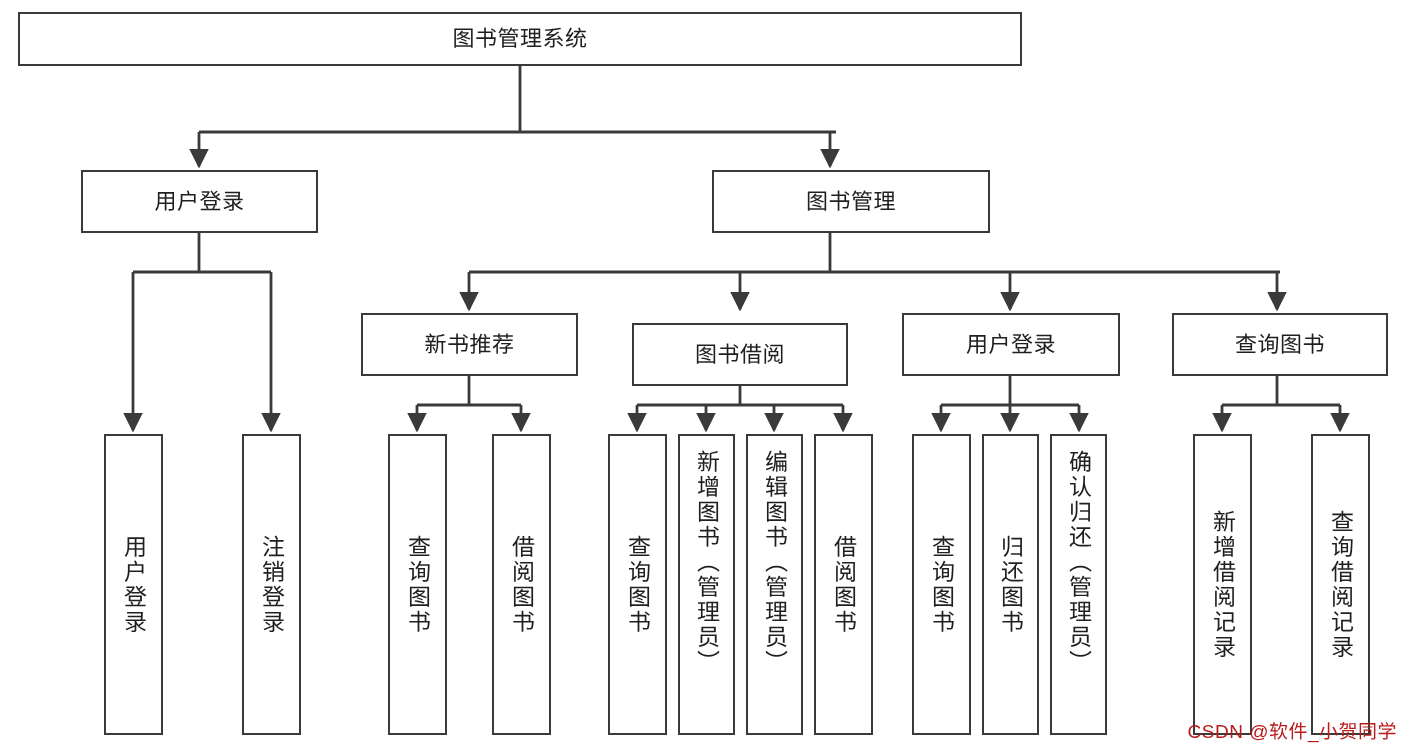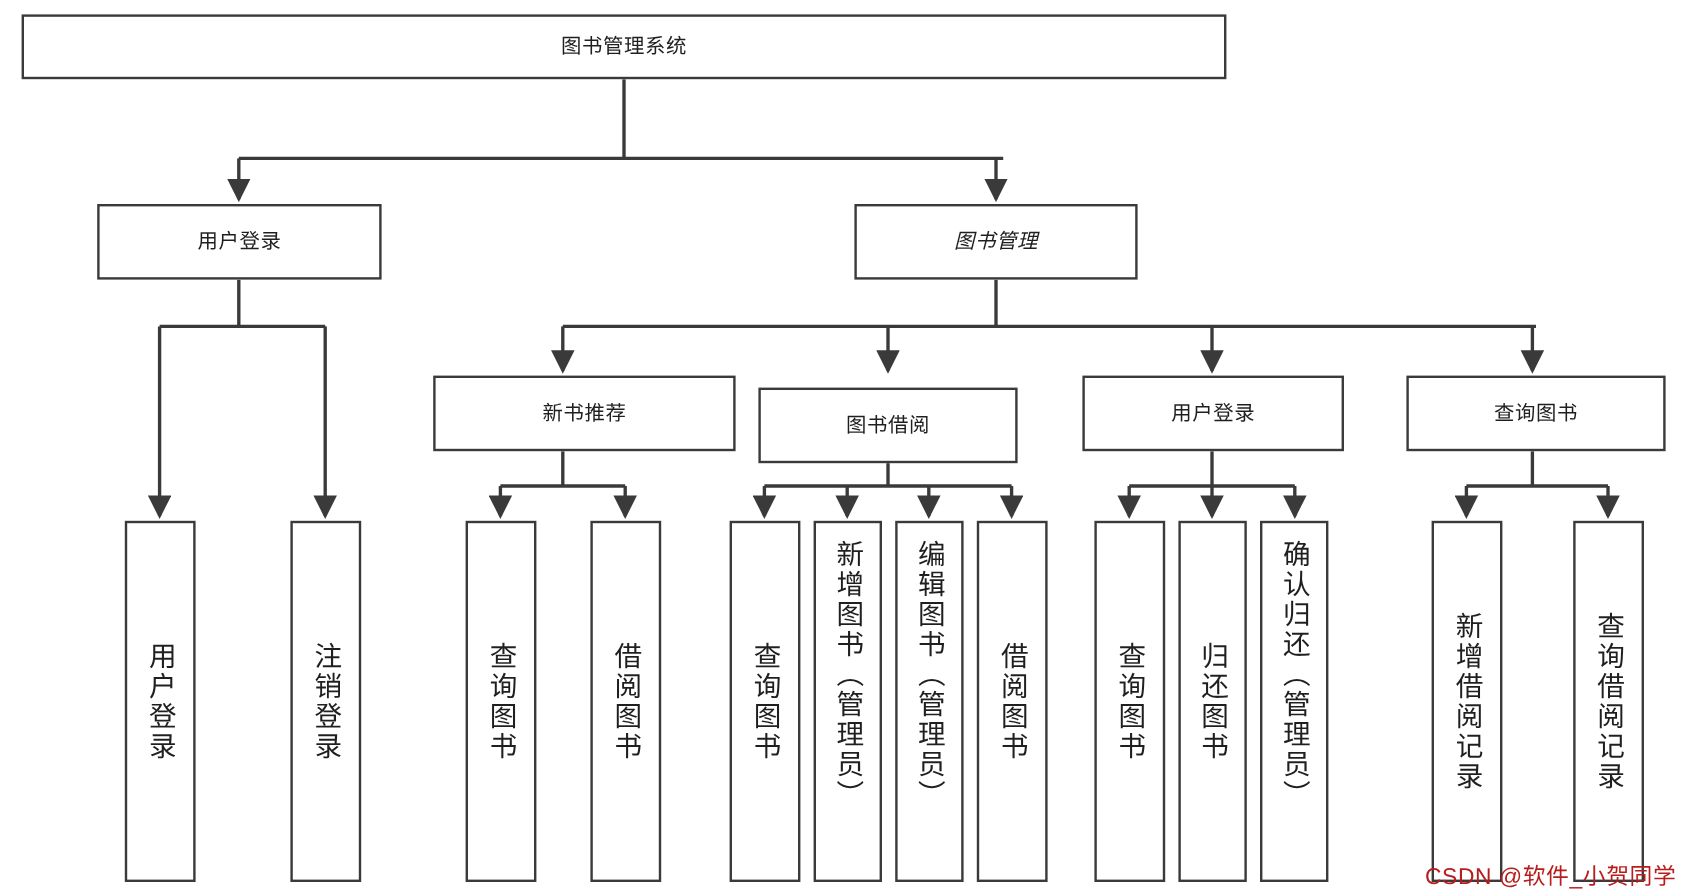--- a/index.html
+++ b/index.html
@@ -33,21 +33,21 @@
     position: absolute;
     box-sizing: border-box;
     background: #ffffff;
     border: 2.5px solid #3a3a3a;
     display: flex;
     align-items: center;
     justify-content: center;
     z-index: 2;
   }
   .node .label {
-    font-size: 17px;
+    font-size: 22px;
     line-height: 1.15;
     letter-spacing: 0.5px;
     color: #1f1f1f;
     white-space: nowrap;
   }
   
   .node.leaf {
     align-items: flex-start;
     justify-content: center;
     padding-top: 14px;
@@ -135,25 +135,25 @@
   </svg>
 
   <div class="node" style="left:18px; top:12px; width:1004px; height:54px;">
     <span class="label">图书管理系统</span>
   </div>
 
   <div class="node" style="left:81px; top:170px; width:237px; height:63px;">
     <span class="label">用户登录</span>
   </div>
 
-  <div class="node" style="left:712px; top:170px; width:236px; height:63px;font-style:italic;">
+  <div class="node" style="left:712px; top:170px; width:278px; height:63px;">
     <span class="label">图书管理</span>
   </div>
 
-  <div class="node" style="left:361px; top:313px; width:252px; height:63px;">
+  <div class="node" style="left:361px; top:313px; width:217px; height:63px;">
     <span class="label">新书推荐</span>
   </div>
 
   <div class="node" style="left:632px; top:323px; width:216px; height:63px;">
     <span class="label">图书借阅</span>
   </div>
 
   <div class="node" style="left:902px; top:313px; width:218px; height:63px;">
     <span class="label">用户登录</span>
   </div>

